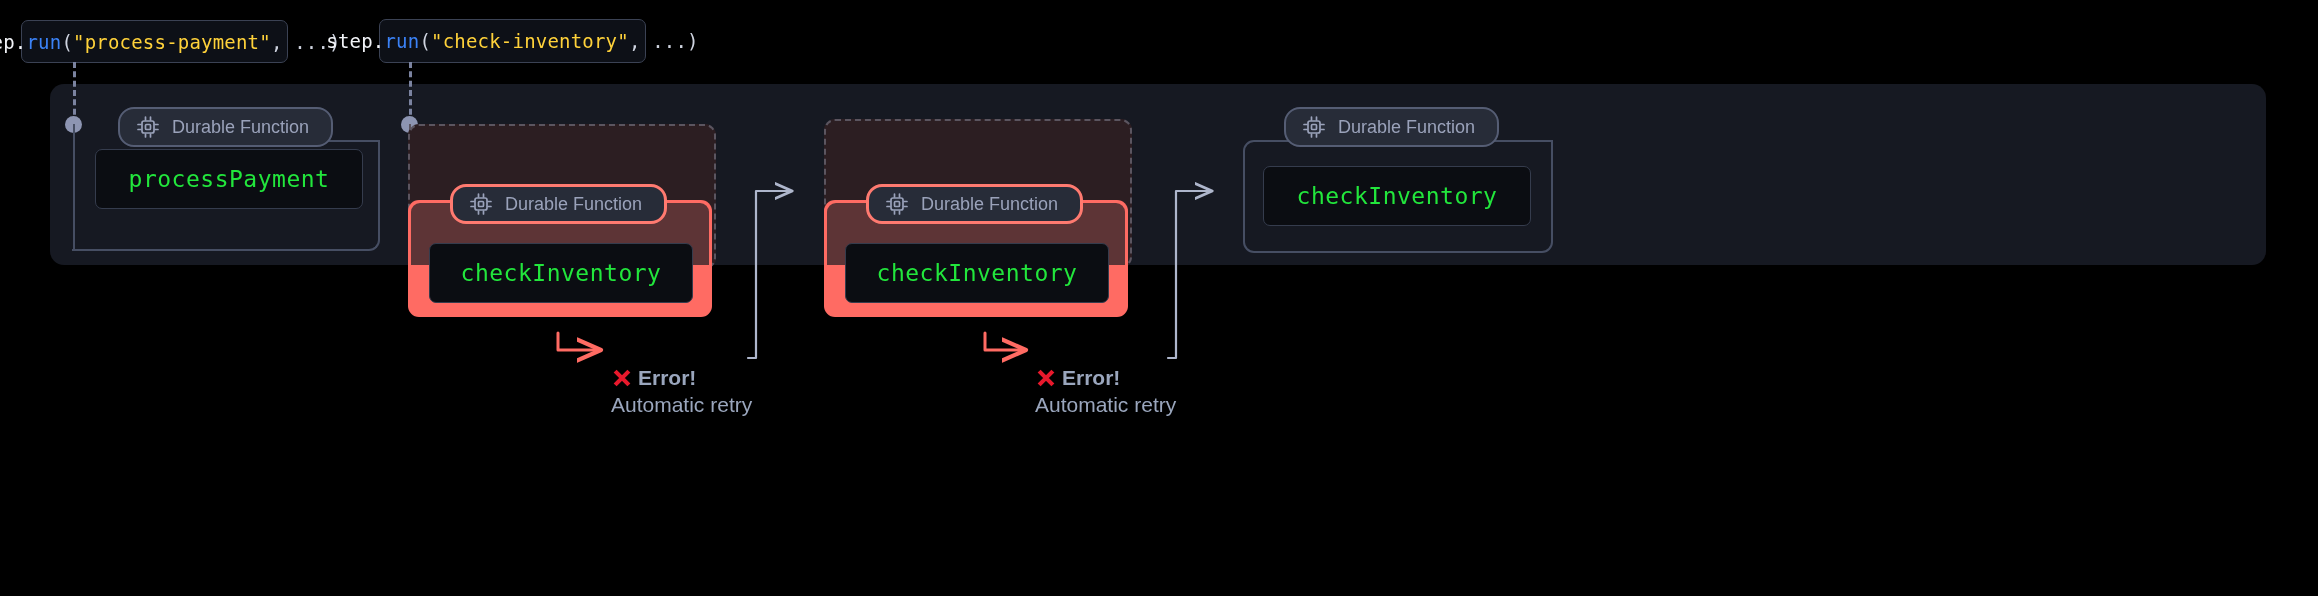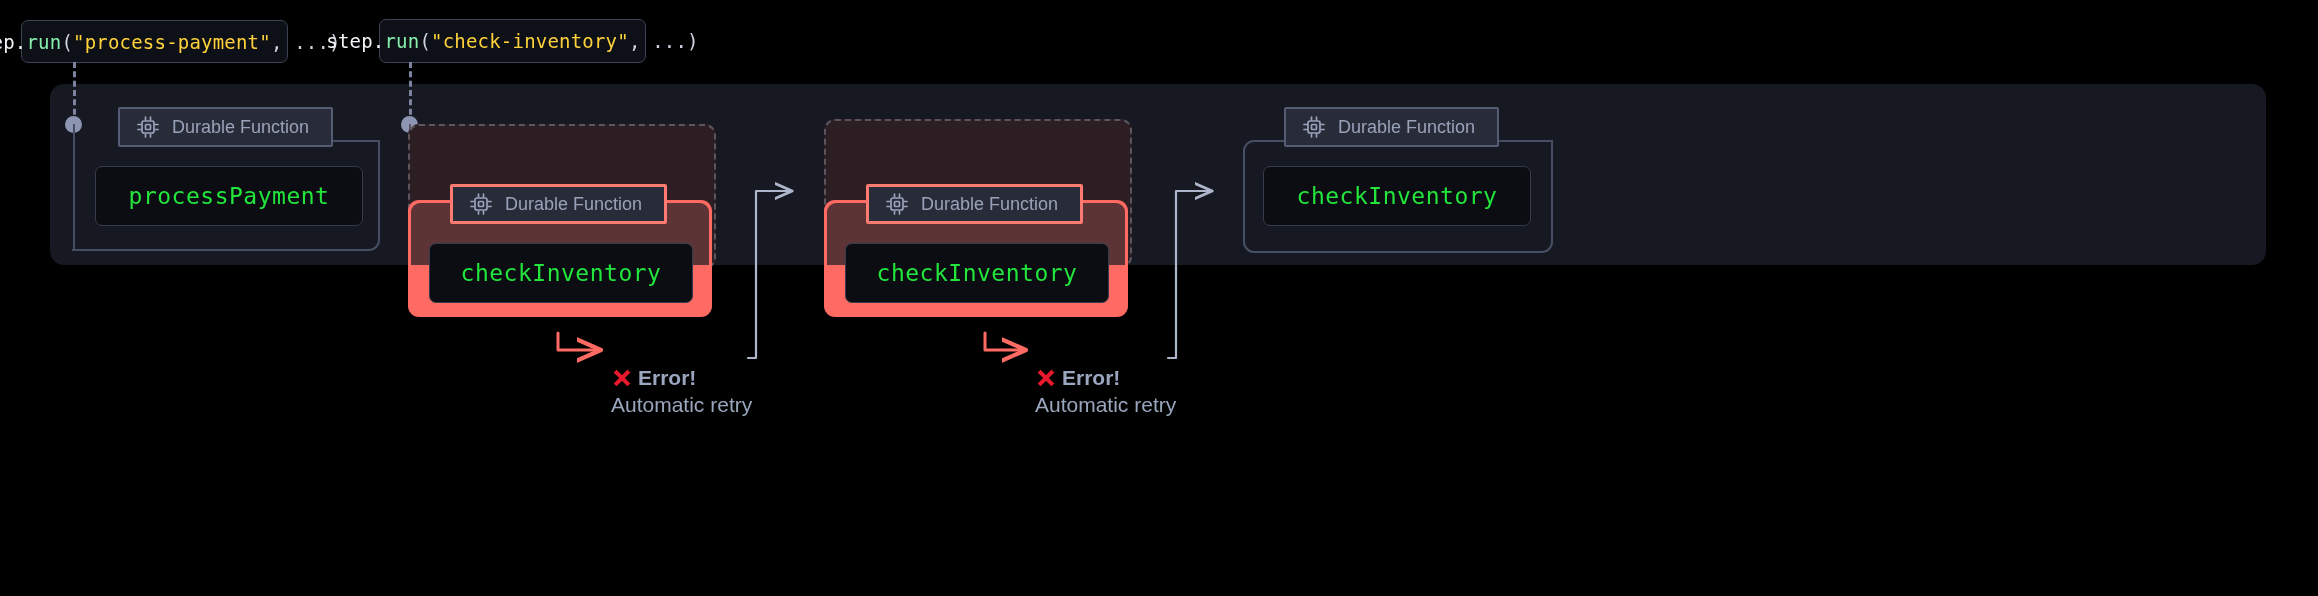--- a/index.html
+++ b/index.html
@@ -11,37 +11,37 @@
   
   .panel{position:absolute;left:50px;top:84px;width:2216px;height:181px;
          background:#161922;border-radius:14px;}
 
   
   .callout{position:absolute;background:#0d1017;border:1.5px solid #3b4254;
            border-radius:7px;display:flex;align-items:center;justify-content:center;
            font-family:"DejaVu Sans Mono","Liberation Mono",monospace;
            font-size:19px;white-space:pre;letter-spacing:.2px;}
   .callout .w{color:#f2f4f8;}
-  .callout .g{color:#86efac;}
+  .callout .g{color:#3b82f6;}
   .callout .y{color:#ffd23a;}
   .callout .p{color:#cfd4e0;}
   #callout-0{left:21px;top:20px;width:265px;height:41px;}
   #callout-1{left:379px;top:19px;width:265px;height:42px;}
 
   
   .drop{position:absolute;width:0;border-left:3px dashed #7b83a0;}
   #drop-0{left:73px;top:62px;height:62px;}
   #drop-1{left:409px;top:62px;height:62px;}
   .dot{position:absolute;width:17px;height:17px;border-radius:50%;
        background:#8d95b2;}
   #dot-0{left:65px;top:116px;}
   #dot-1{left:401px;top:116px;}
 
   
-  .pill{position:absolute;height:40px;border-radius:2px;background:#272c38;
+  .pill{position:absolute;height:40px;border-radius:16px;background:#272c38;
         display:flex;align-items:center;gap:12px;padding:0 22px 0 16px;
         box-sizing:border-box;z-index:6;}
   .pill.normal{border:2.5px solid #555d74;}
   .pill.error{border:3px solid #ff7a70;}
   .pill-label{font-size:18px;color:#9aa2ba;white-space:nowrap;}
   .cpu{width:24px;height:24px;flex:0 0 24px;display:block;}
 
   
   .gray-frame{position:absolute;border:2.5px solid #464e63;border-radius:11px;
               background:transparent;}
@@ -90,21 +90,21 @@
   <div class="gray-frame" style="left:265px;top:140px;width:113px;height:2px;border:none;border-top:2.5px solid #464e63;border-radius:0;"></div>
 
   <div class="pill normal" style="left:118px;top:107px;">
     <svg class="cpu" viewBox="0 0 24 24" fill="none" stroke="#9aa2ba" stroke-width="1.7" stroke-linecap="round">
       <rect x="6" y="6" width="12" height="12" rx="2"></rect>
       <rect x="9.5" y="9.5" width="5" height="5" rx="1"></rect>
       <path d="M9.5 2v3M14.5 2v3M9.5 19v3M14.5 19v3M2 9.5h3M2 14.5h3M19 9.5h3M19 14.5h3"></path>
     </svg>
     <span class="pill-label">Durable Function</span>
   </div>
-  <div class="codebox" style="left:95px;top:166px;width:266px;height:58px;">processPayment</div>
+  <div class="codebox" style="left:95px;top:149px;width:266px;height:58px;">processPayment</div>
 
   <div class="elbow" style="left:408.5px;top:124px;height:60px;border-left:2.5px dashed #5b5560;"></div>
   <div class="dashed-box" style="left:408px;top:124px;width:304px;height:141px;"></div>
   <div class="red-box" style="left:408px;top:200px;width:304px;height:117px;"></div>
   <div class="red-inner-tint" style="left:411px;top:203px;width:298px;height:62px;background:#5d3436;border-top-left-radius:9px;border-top-right-radius:9px;"></div>
 
   <div class="pill error" style="left:450px;top:184px;">
     <svg class="cpu" viewBox="0 0 24 24" fill="none" stroke="#9aa2ba" stroke-width="1.7" stroke-linecap="round">
       <rect x="6" y="6" width="12" height="12" rx="2"></rect>
       <rect x="9.5" y="9.5" width="5" height="5" rx="1"></rect>

